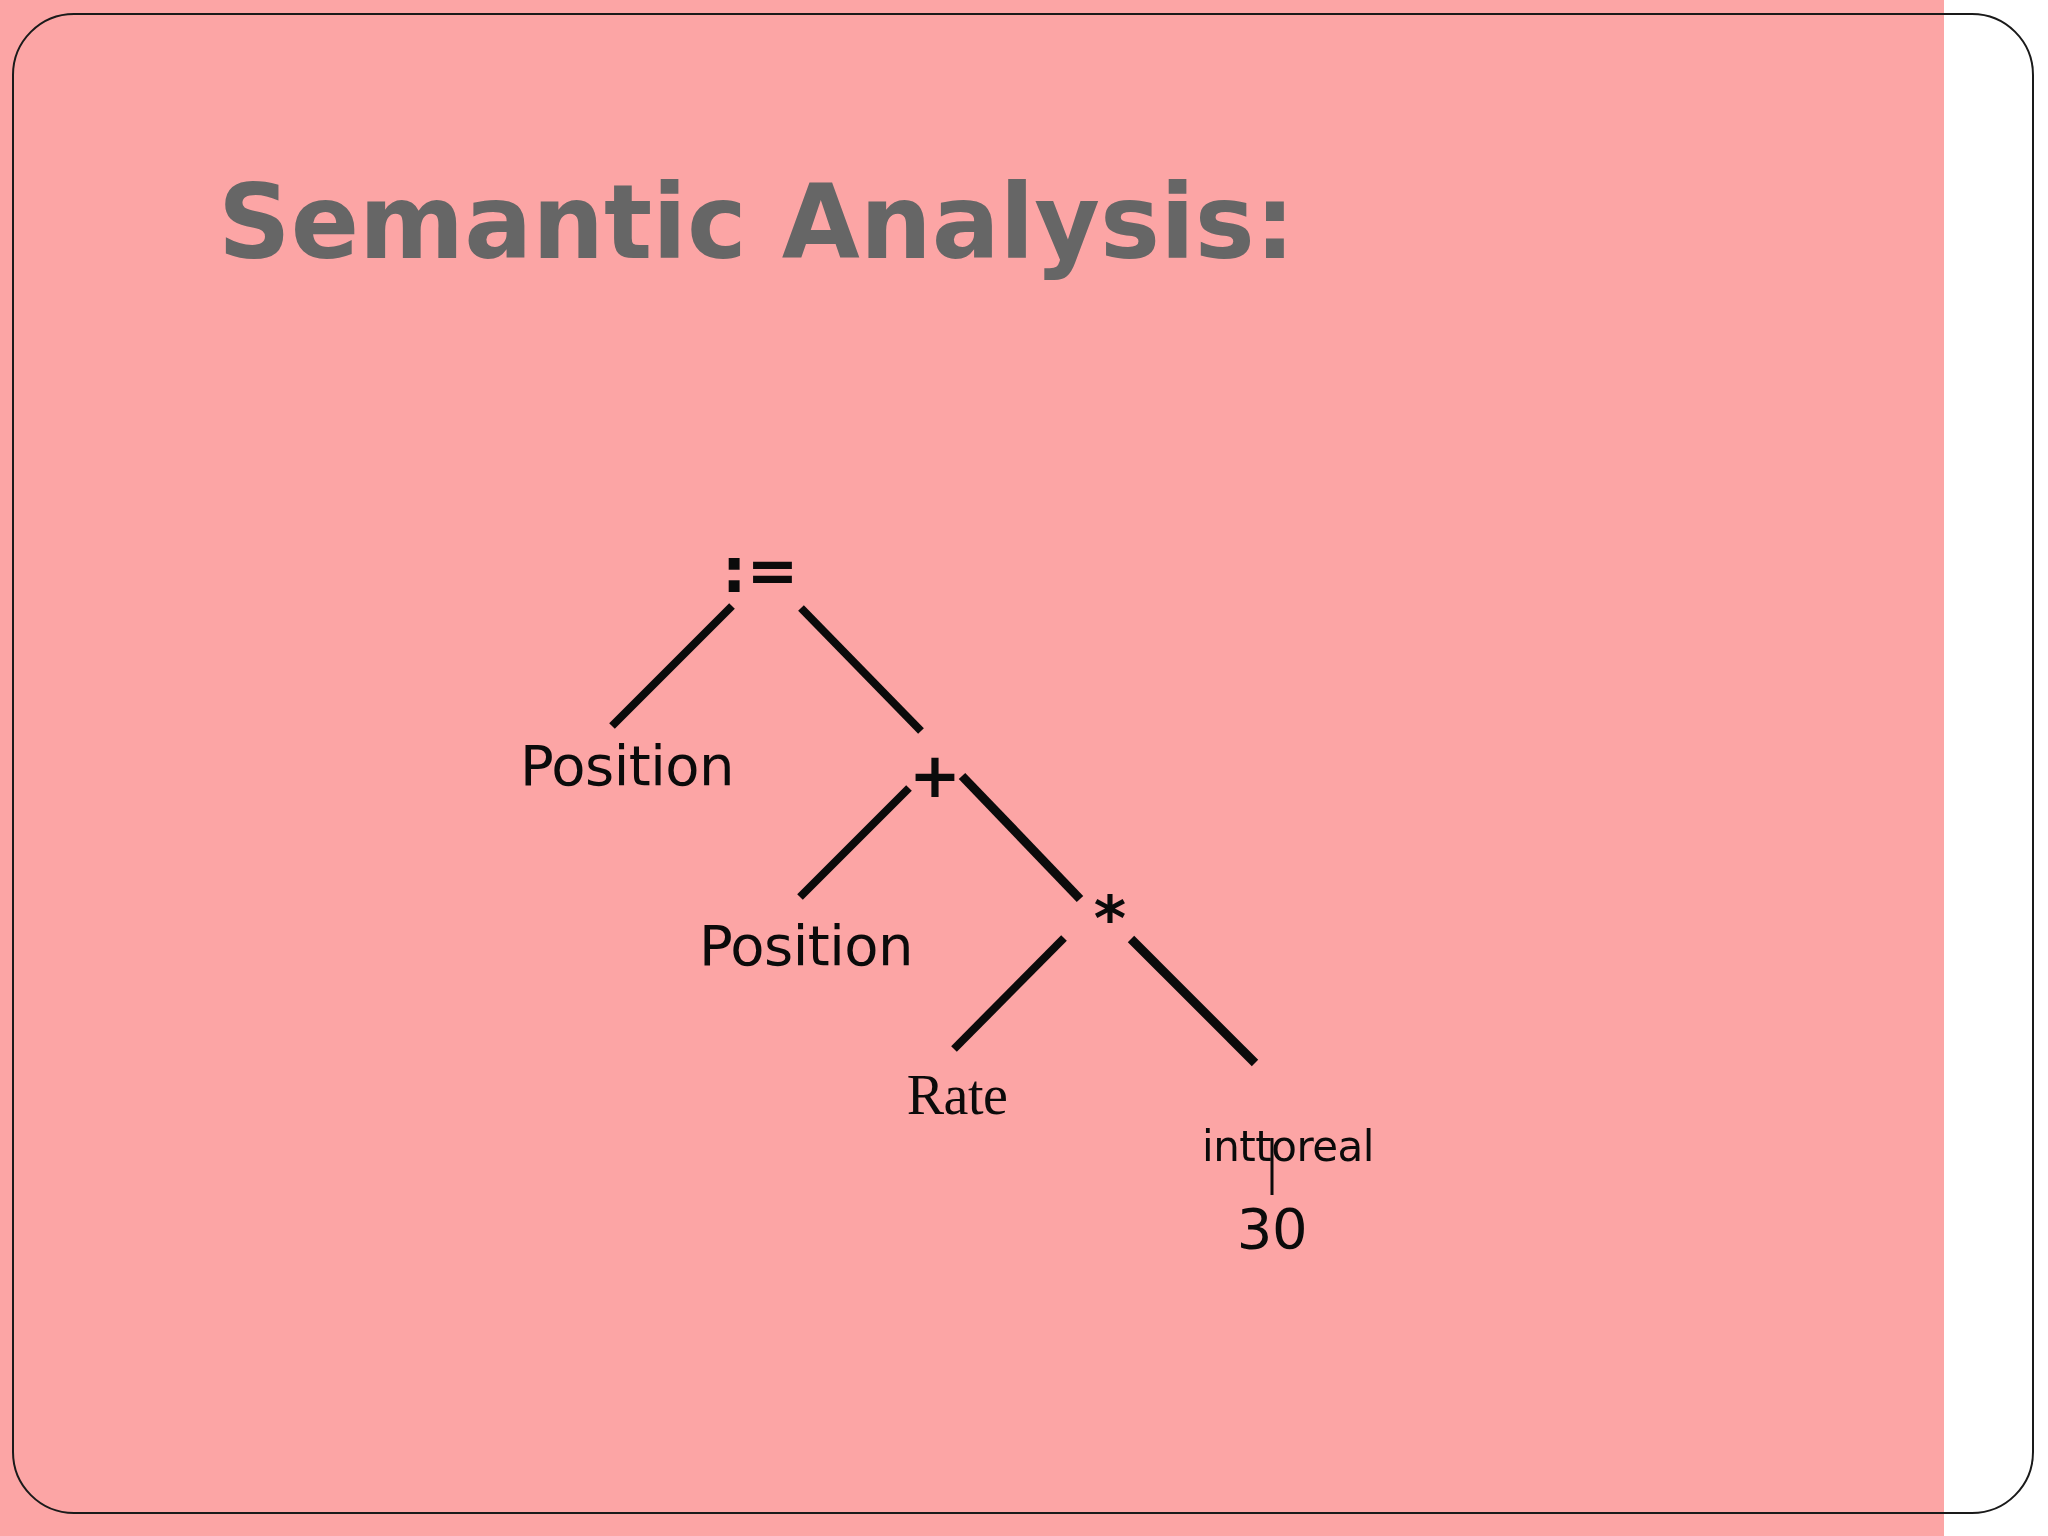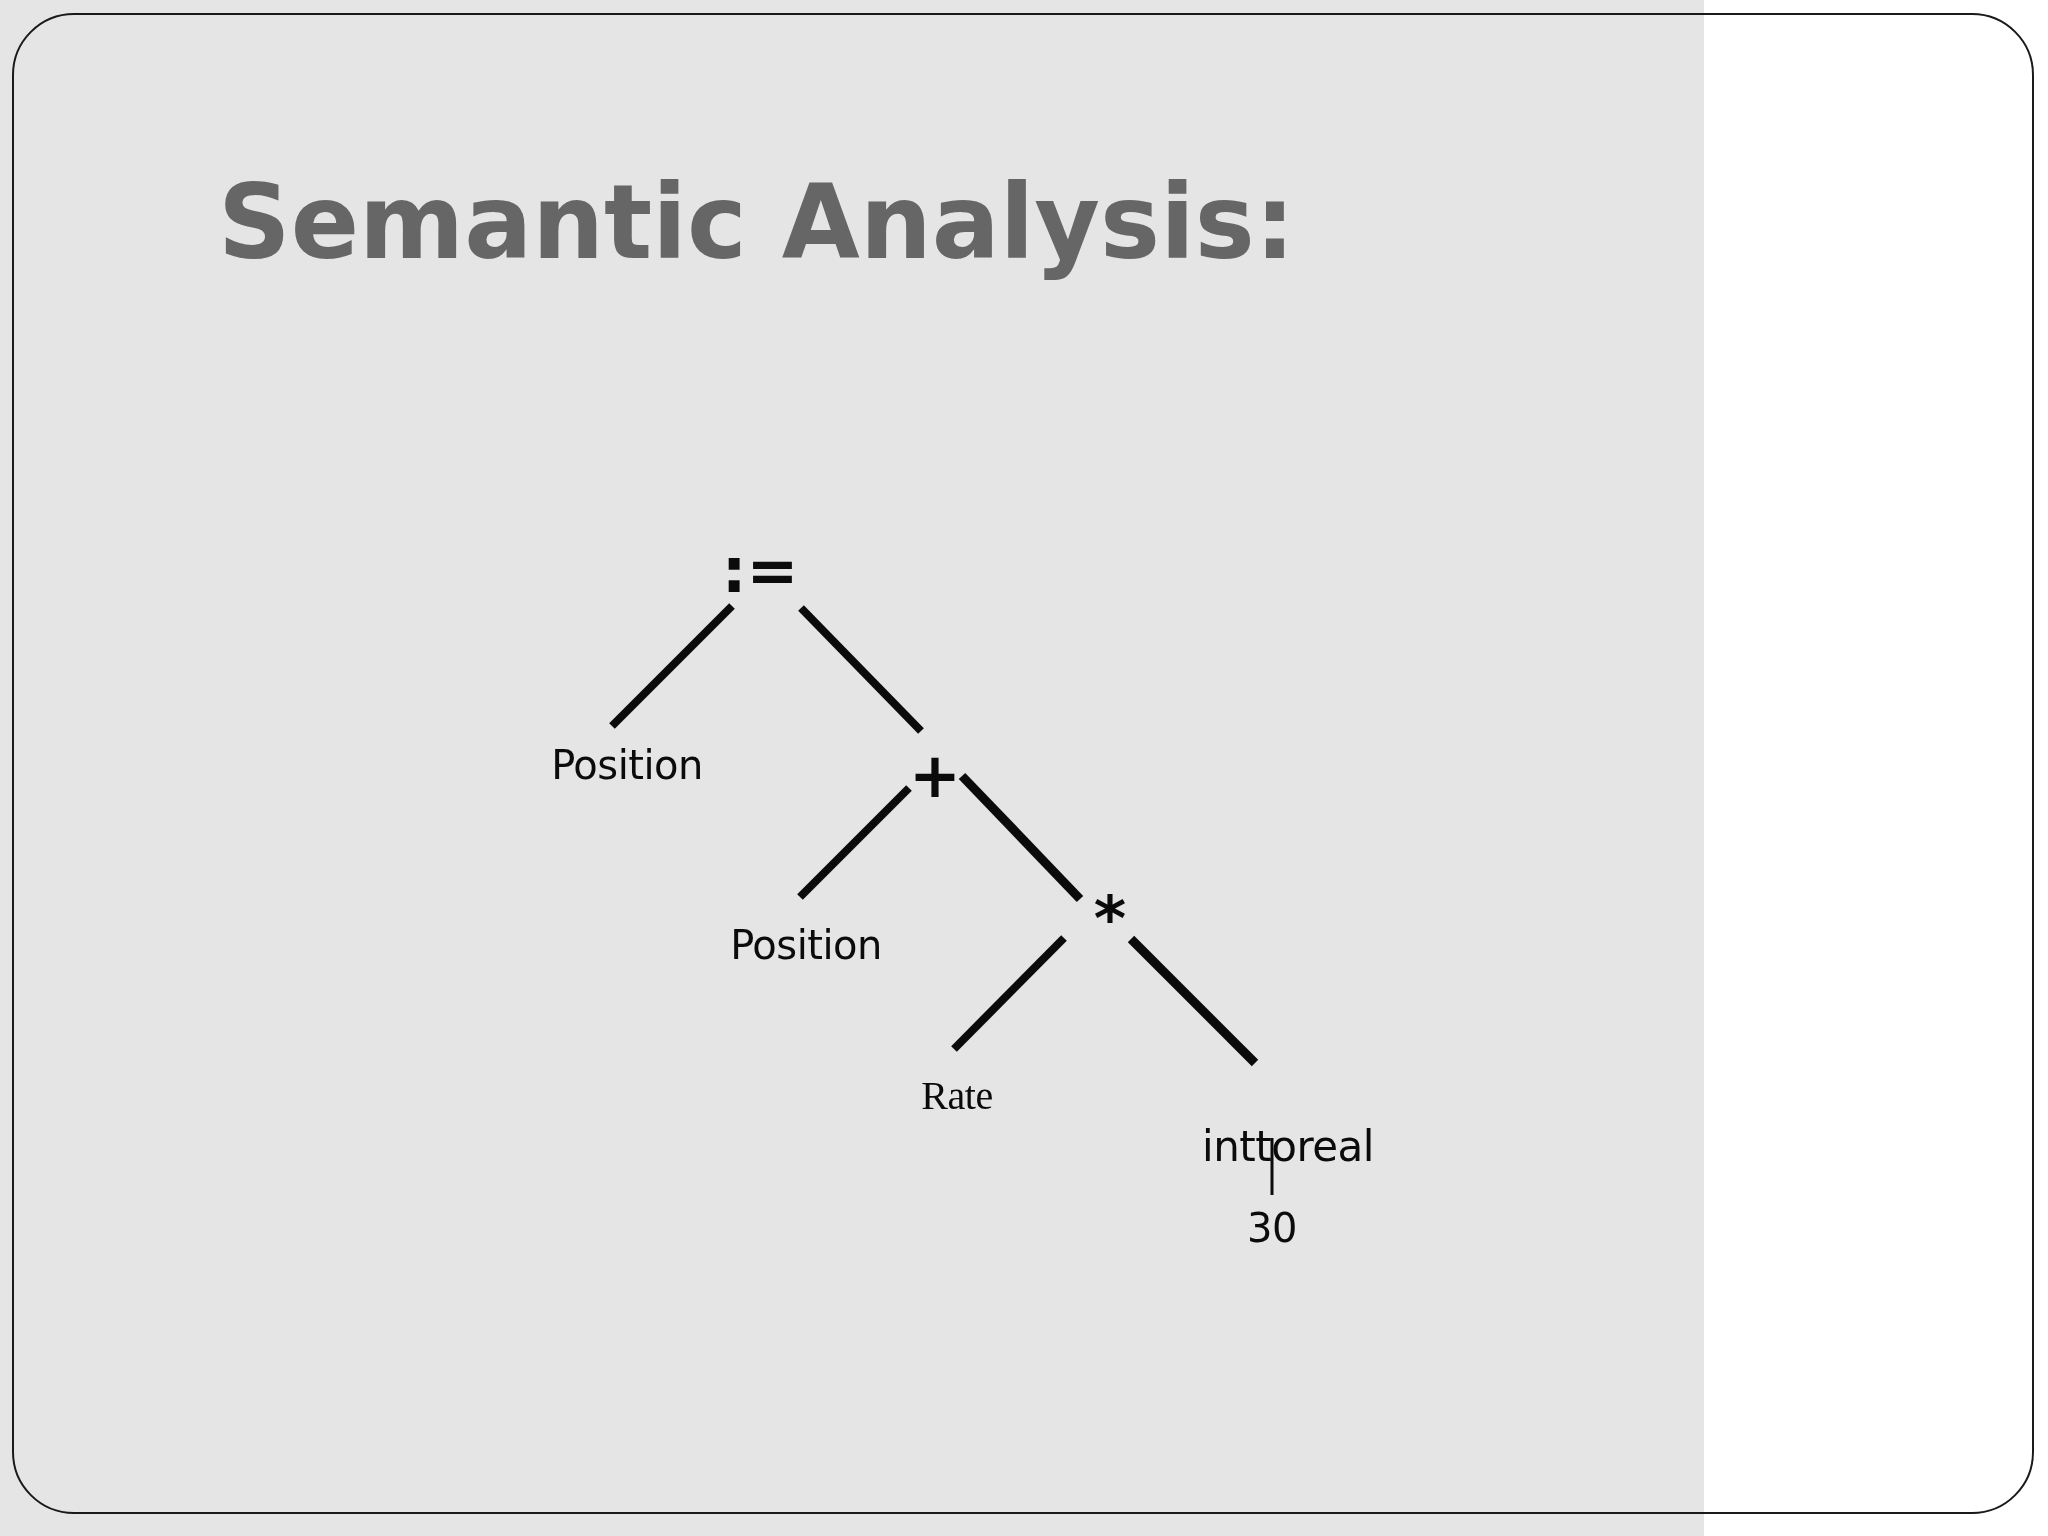--- a/index.html
+++ b/index.html
@@ -9,23 +9,23 @@
     background: #ffffff;
   }
   body {
     width: 2048px;
     height: 1536px;
     font-family: "Liberation Sans", sans-serif;
     overflow: hidden;
   }
   #slide {
     position: relative;
-    width: 1704px;
+    width: 1944px;
     height: 1536px;
-    background: #e5e5e5;
+    background: #fca5a5;
   }
   
   #slide-frame {
     position: absolute;
     left: 12px;
     top: 13px;
     width: 2022px;
     height: 1501px;
     border: 2px solid #1a1a1a;
     border-radius: 62px;
@@ -55,21 +55,21 @@
   }
   .tree-node-label {
     position: absolute;
     color: #0b0b0b;
     font-family: "DejaVu Sans", sans-serif;
     font-weight: normal;
     white-space: nowrap;
     transform: translate(-50%, -50%);
   }
   .node-word {
-    font-size: 40px;
+    font-size: 56px;
     letter-spacing: -0.5px;
   }
   .node-op {
     font-size: 62px;
     font-weight: bold;
   }
   .node-small {
     font-size: 42px;
     letter-spacing: -0.5px;
     margin-top: 48px;

